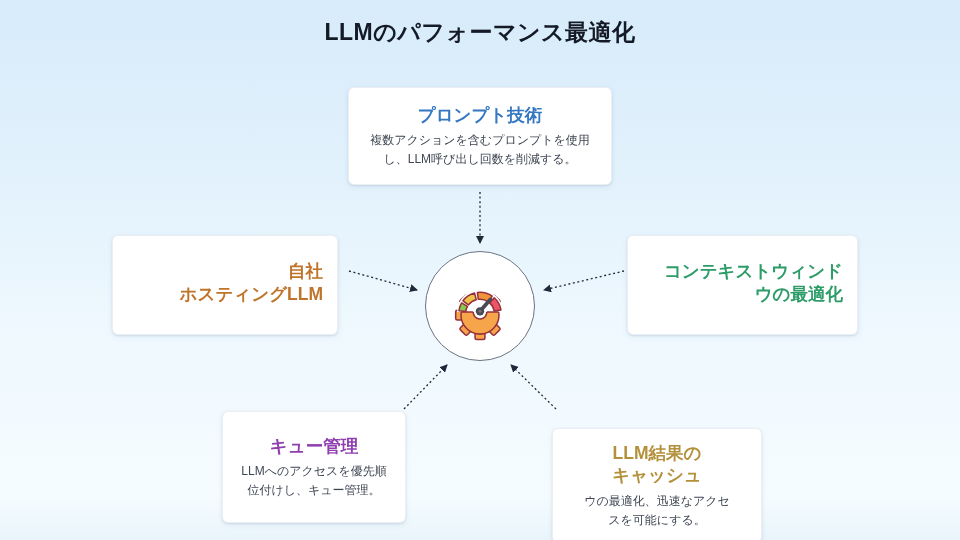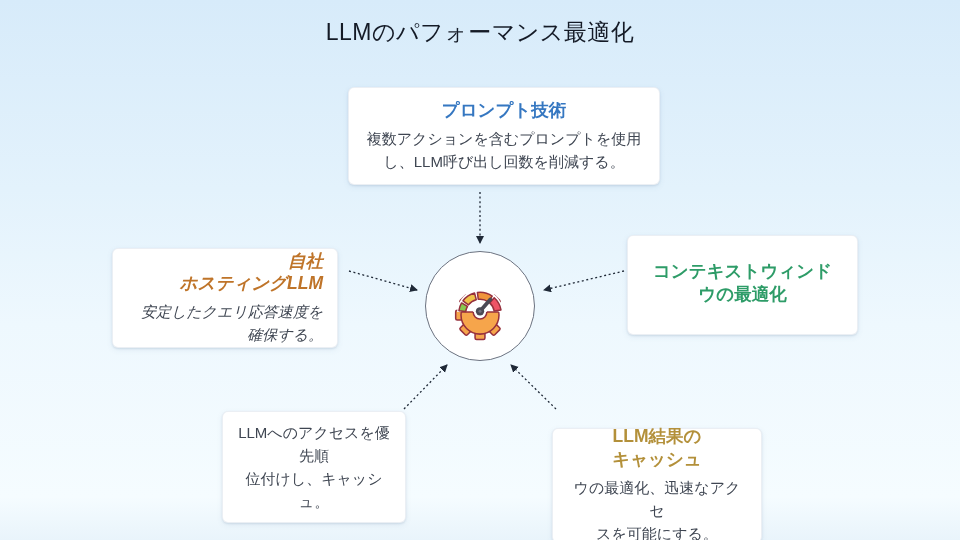--- a/index.html
+++ b/index.html
@@ -3,40 +3,40 @@
 <meta charset="utf-8">
 <style>
   html,body{margin:0;padding:0;}
   body{font-family:"Liberation Sans","DejaVu Sans",sans-serif;}
   .stage{
     position:relative;width:960px;height:540px;overflow:hidden;
     background:linear-gradient(180deg,#d7ebfa 0%,#e3f2fc 35%,#eef8fe 60%,#f5fcff 92%,#e9f4fb 100%);
   }
   .page-title{
     position:absolute;left:0;top:17px;width:960px;text-align:center;
-    font-size:23px;font-weight:normal;color:#141a26;letter-spacing:.5px;
+    font-size:23px;font-weight:bold;color:#141a26;letter-spacing:.5px;
   }
   .card{
     position:absolute;background:#ffffff;border-radius:6px;box-sizing:border-box;
     border:1px solid rgba(120,150,180,.15);
     box-shadow:0 1px 2px rgba(70,100,140,.15),0 2px 6px rgba(70,100,140,.08);
     display:flex;flex-direction:column;justify-content:center;
     padding:12px 14px;
   }
   .card-title{
     font-size:17.5px;font-weight:bold;line-height:1.3;white-space:pre-line;margin-bottom:5px;
   }
   .card-body{
-    font-size:15px;color:#3f4652;line-height:1.55;white-space:pre-line;
+    font-size:12px;color:#3f4652;line-height:1.55;white-space:pre-line;
   }
   .card.align-center{text-align:center;}
   .card.align-right{text-align:right;}
-  .card.align-left{text-align:center;}
-  #card-prompt{left:348px;top:87px;width:312px;height:98px;}
-  #card-selfhost{left:112px;top:248px;width:226px;height:100px;font-style:italic;}
+  .card.align-left{text-align:right;}
+  #card-prompt{left:348px;top:87px;width:264px;height:98px;}
+  #card-selfhost{left:112px;top:235px;width:226px;height:100px;}
   #card-context{left:627px;top:235px;width:231px;height:100px;}
   #card-queue{left:222px;top:411px;width:184px;height:112px;}
   #card-cache{left:552px;top:428px;width:210px;height:115px;}
   .center-circle{
     position:absolute;left:425px;top:251px;width:110px;height:110px;border-radius:50%;
     background:#ffffff;border:1px solid #6b7280;box-sizing:border-box;
     display:flex;align-items:center;justify-content:center;
   }
   .arrow-layer{position:absolute;left:0;top:0;pointer-events:none;}
 </style>
@@ -64,32 +64,31 @@
 
   <div class="card align-center" id="card-prompt">
     <div class="card-title" style="color: rgb(53, 119, 193);">プロンプト技術</div>
     <div class="card-body">複数アクションを含むプロンプトを使用
 し、LLM呼び出し回数を削減する。</div>
   </div>
 
   <div class="card align-right" id="card-selfhost">
     <div class="card-title" style="color: rgb(191, 116, 41);">自社
 ホスティングLLM</div>
-    <div class="card-body">安定したクエリ応答速度を
-確保する。</div>
   </div>
 
   <div class="card align-left" id="card-context">
     <div class="card-title" style="color: rgb(46, 156, 104);">コンテキストウィンド
 ウの最適化</div>
   </div>
 
   <div class="card align-center" id="card-queue">
+    <div class="card-title" style="color: rgb(143, 63, 174);">キュー管理</div>
     <div class="card-body">LLMへのアクセスを優先順
-位付けし、キャッシュ。</div>
+位付けし、キュー管理。</div>
   </div>
 
   <div class="card align-center" id="card-cache">
     <div class="card-title" style="color: rgb(179, 144, 58);">LLM結果の
 キャッシュ</div>
     <div class="card-body">ウの最適化、迅速なアクセ
 スを可能にする。</div>
   </div>
 
   <div class="center-circle" style="border-color: rgb(107, 114, 128);">

